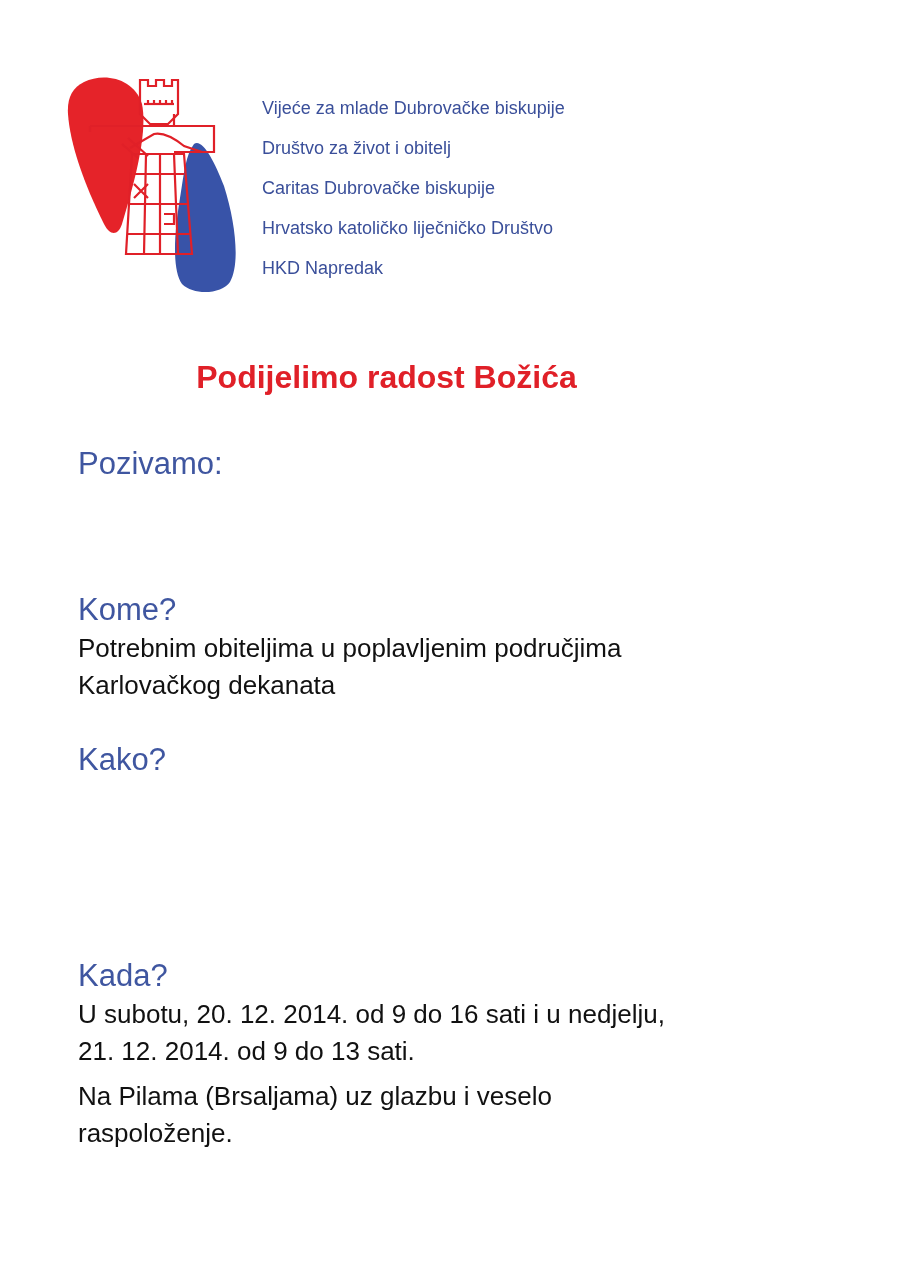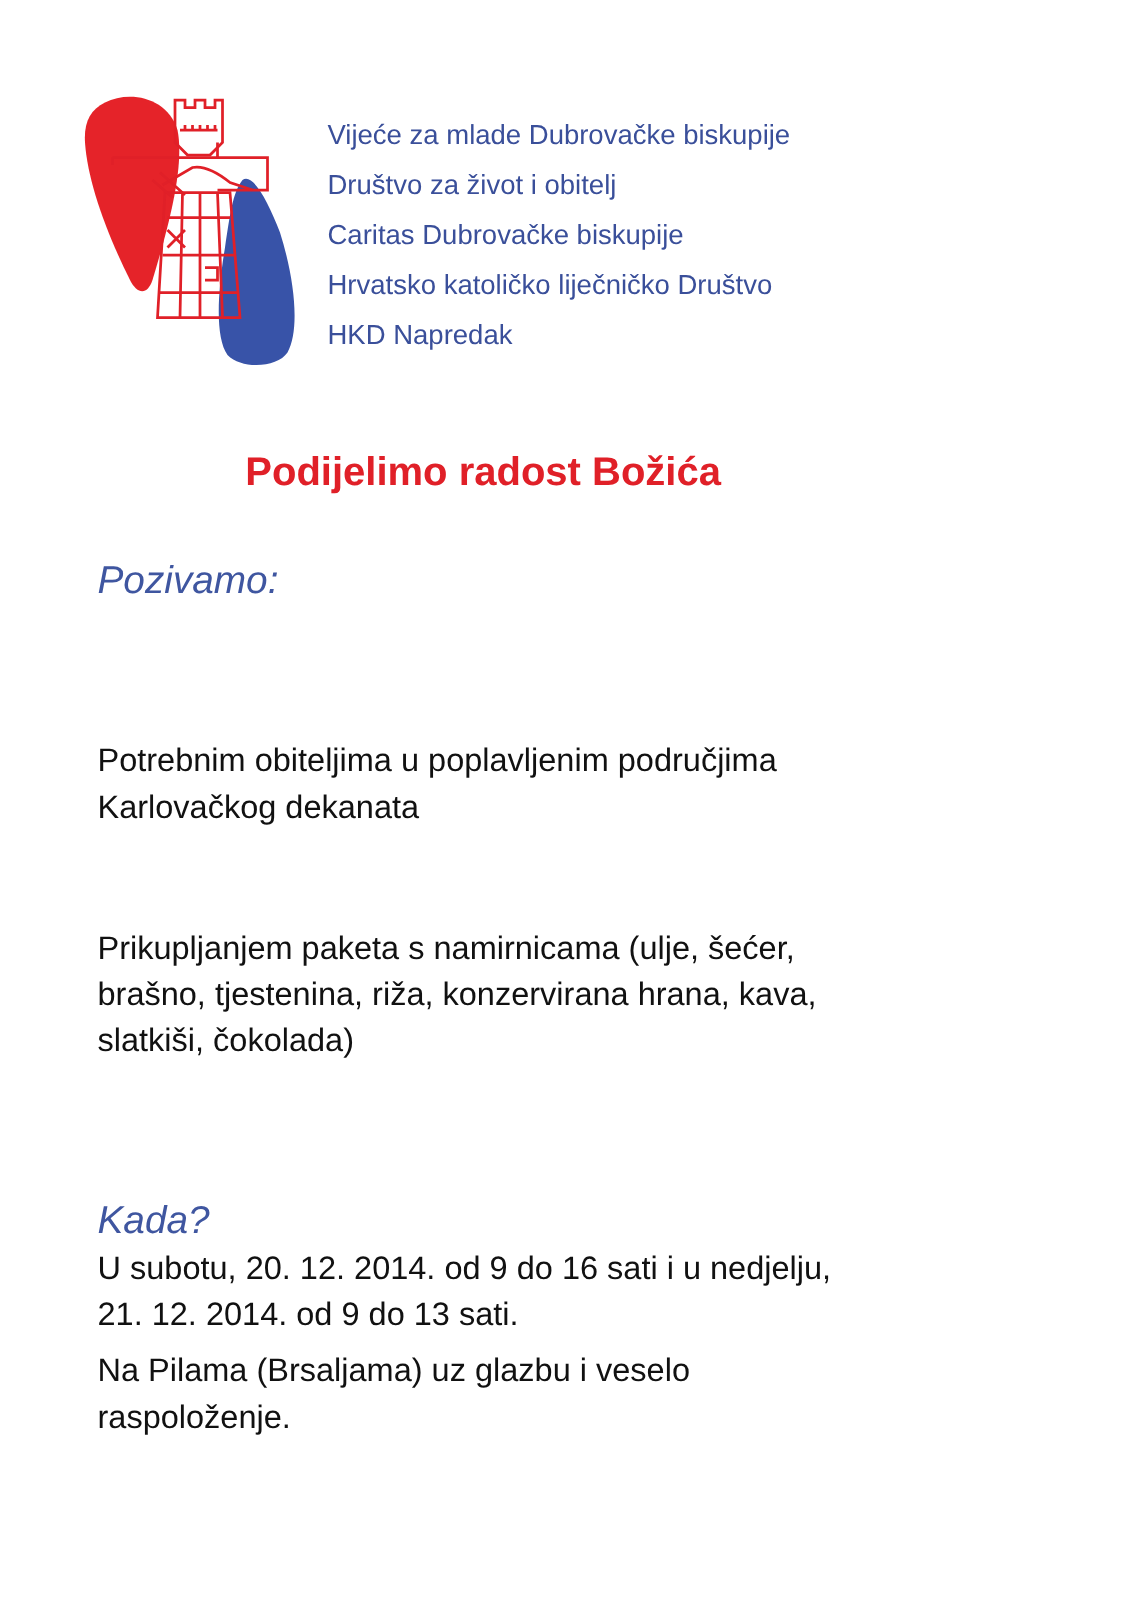--- a/index.html
+++ b/index.html
@@ -23,21 +23,21 @@
     }
     .orgs {
       position: absolute;
       left: 262px;
       top: 88px;
       margin: 0;
       padding: 0;
       list-style: none;
     }
     .orgs li {
-      font-size: 22px;
+      font-size: 18px;
       line-height: 40px;
       color: #3a4f9a;
       white-space: nowrap;
     }
     .title {
       position: absolute;
       left: 0;
       top: 355px;
       width: 752px;
       text-align: center;
@@ -53,21 +53,20 @@
       position: absolute;
       left: 78px;
       width: 780px;
     }
     .section h2 {
       margin: 0;
       font-weight: normal;
       font-size: 31px;
       line-height: 40px;
       color: #3f56a0;
-      font-style: italic;
     }
     .section p {
       margin: 0;
       font-size: 26px;
       line-height: 37px;
       color: #111111;
       white-space: pre-line;
     }
   </style>
 </head>
@@ -105,28 +104,27 @@
   <li>HKD Napredak</li>
 </ul>
 
 <h1 class="title">Podijelimo radost Božića</h1>
 
 <div class="section" style="top:444px;">
   <h2>Pozivamo:</h2>
 </div>
 
 <div class="section" style="top:590px;">
+  <h2>Kome?</h2>
   <p>Potrebnim obiteljima u poplavljenim područjima
 Karlovačkog dekanata</p>
 </div>
 
 <div class="section" style="top:740px;">
-  <p>Prikupljanjem paketa s namirnicama (ulje, šećer,
-brašno, tjestenina, riža, konzervirana hrana, kava,
-slatkiši, čokolada)</p>
+  <h2>Kako?</h2>
 </div>
 
 <div class="section" style="top:928px;margin-top:28px;">
   <h2>Kada?</h2>
   <p>U subotu, 20. 12. 2014. od 9 do 16 sati i u nedjelju,
 21. 12. 2014. od 9 do 13 sati.</p>
 </div>
 
 <div class="section" style="top:1078px;">
   <p>Na Pilama (Brsaljama) uz glazbu i veselo

